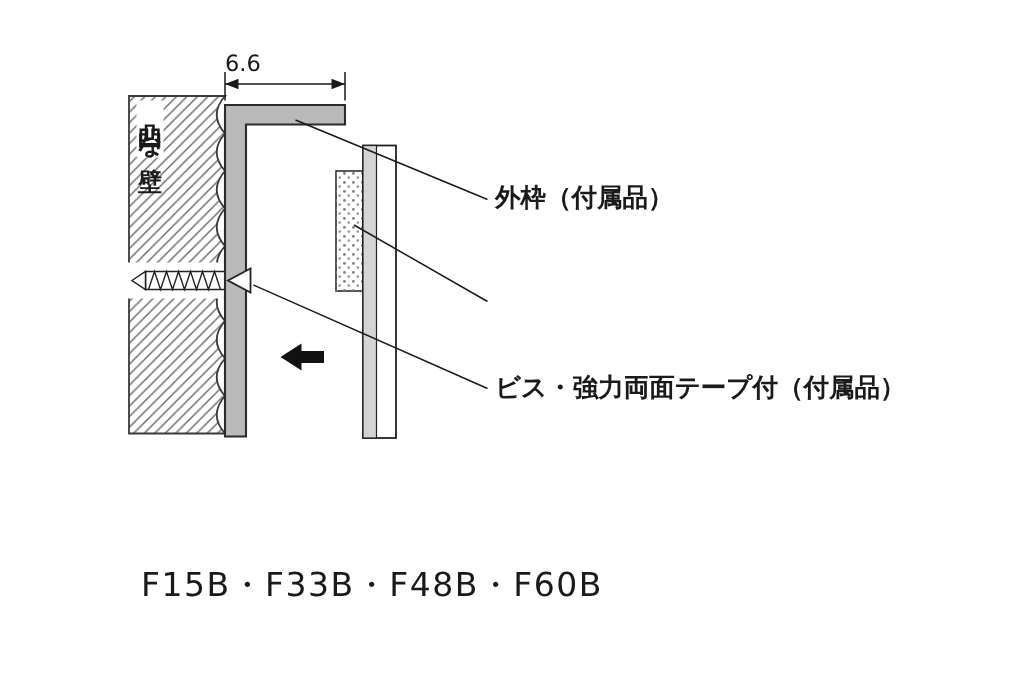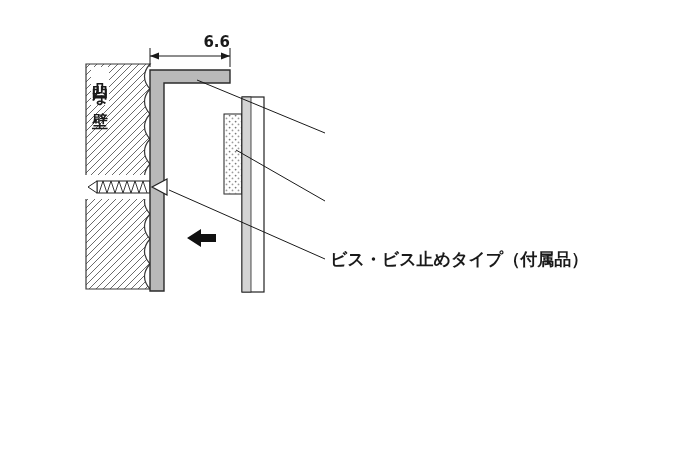--- a/index.html
+++ b/index.html
@@ -13,21 +13,21 @@
 
   .wall-label{
     position:absolute;left:91px;top:67px;
     writing-mode:vertical-rl;text-orientation:upright;
     background:#ffffff;color:#1a1a1a;
     font-size:16px;font-weight:600;line-height:1;
     letter-spacing:4px;padding:2px 1px;
   }
   .dim-label{
     position:absolute;left:150px;top:33px;width:80px;
-    text-align:right;font-size:15px;font-weight:700;
+    text-align:left;font-size:15px;font-weight:400;
   }
   .callout{
     position:absolute;left:330px;
     font-size:17px;font-weight:600;white-space:nowrap;
     line-height:20px;
   }
   .callout.c1{top:122px;}
   .callout.c2{top:191px;}
   .callout.c3{top:249px;}
 
@@ -98,19 +98,21 @@
       <line x1="169" y1="190" x2="325" y2="259"></line>
     </g>
 
     <polygon points="187,238 201,229 201,234 216,234 216,242 201,242 201,247" fill="#111111"></polygon>
   </svg>
 
   <div class="wall-label">凸凹な壁</div>
 
   <div class="dim-label">6.6</div>
 
+  <div class="callout c1">外枠（付属品）</div>
 
 
-  <div class="callout c3">ビス・ビス止めタイプ（付属品）</div>
+  <div class="callout c3">ビス・強力両面テープ付（付属品）</div>
 
 
+  <div class="footer-models">F15B・F33B・F48B・F60B</div>
 
 </div>
 
 </body></html>

